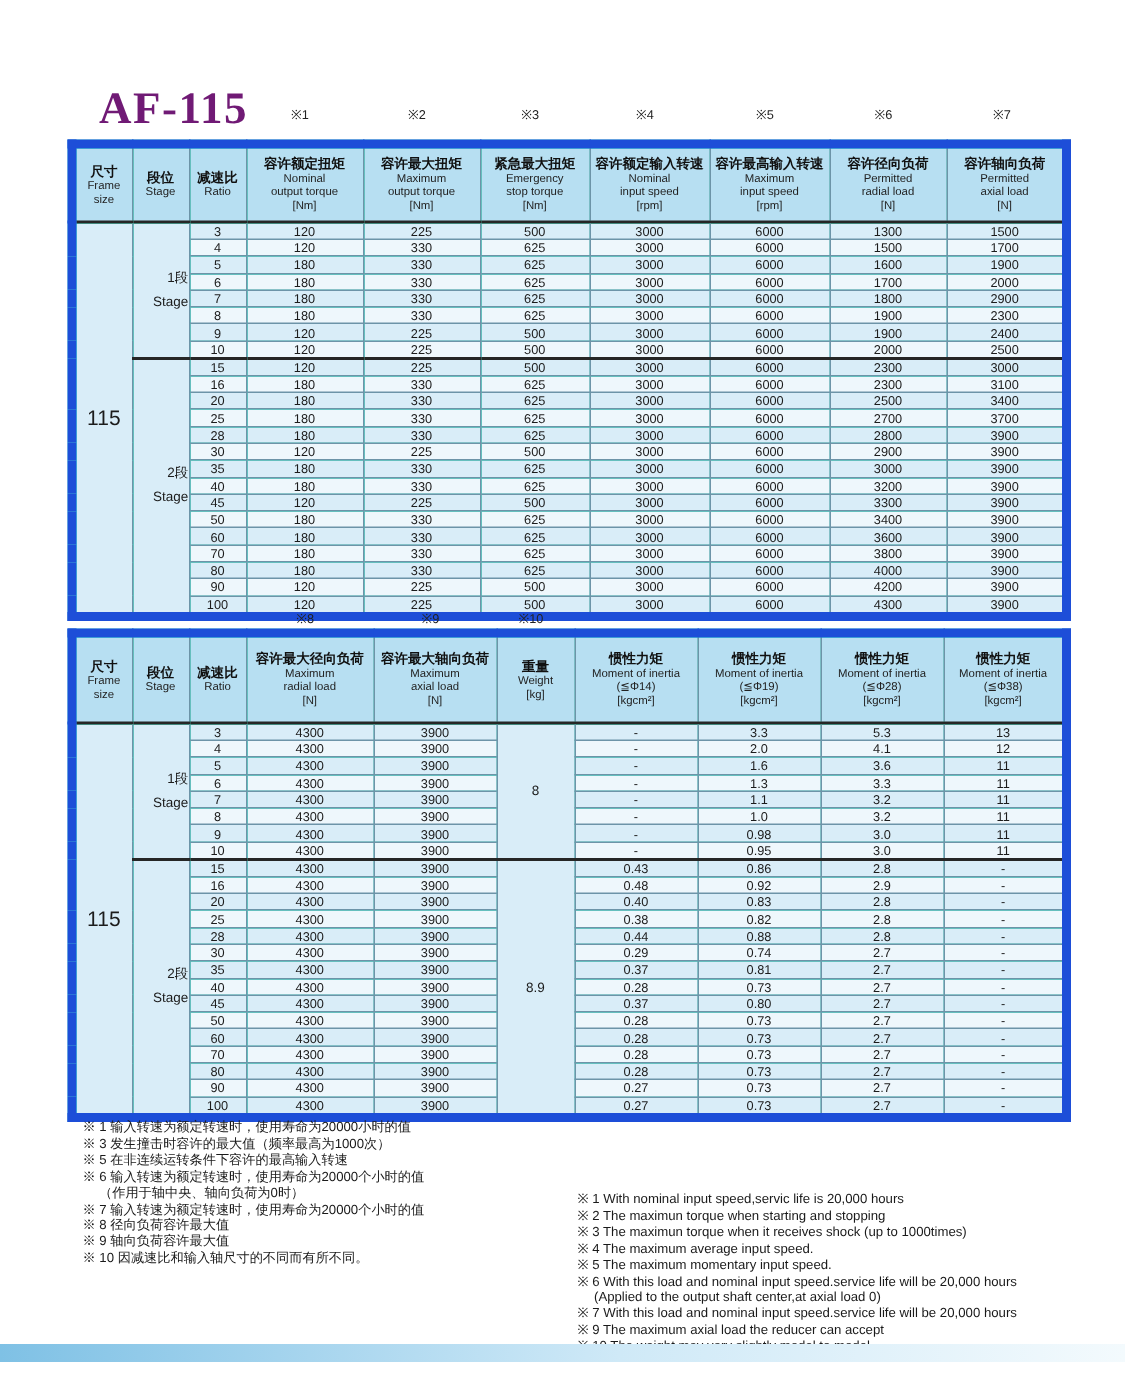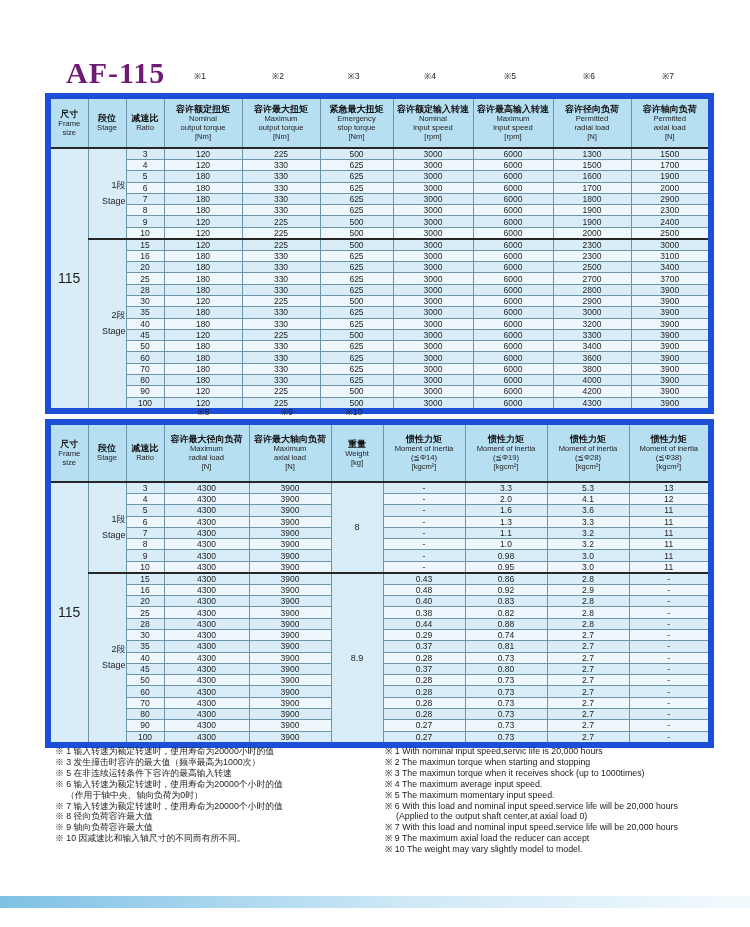--- a/index.html
+++ b/index.html
@@ -23,21 +23,21 @@
   .spec td{font-size:8.5px;line-height:10px;background:#eef7fc;color:#1c1c1c;}
   .spec tr.alt td{background:#d9edf8;}
   .spec td.frame{background:#c7e7f6;font-size:14px;font-weight:normal;}
   .spec td.stage{background:#c7e7f6;font-size:9px;}
   .spec td.stage div{line-height:13px;text-align:right;}
   .spec td.stage div+div{margin-top:3px;}
   .spec td.weight{background:#e6f3fb;font-size:9px;}
   .spec tr.group td{border-top:2px solid #262626;}
   .footnotes{position:absolute;left:55px;top:746px;width:662px;display:flex;}
   .fn-col{flex:0 0 330px;}
-  .fn-col + .fn-col{flex:1 1 auto;}
+  .fn-col + .fn-col{flex:1 1 auto;margin-top:48px;}
   .fn-line{font-size:8.8px;line-height:10.9px;white-space:nowrap;color:#1a1a1a;}
   .fn-line.cont{padding-left:11px;}
   .bottom-bar{position:absolute;left:0;top:896px;width:750px;height:12px;
               background:linear-gradient(to right,#7fc1e5 0%,#cfe9f7 55%,#f3fafd 100%);}
 </style>
 </head>
 <body>
 
 <div class="page">
   <h1 class="title">AF-115</h1>

